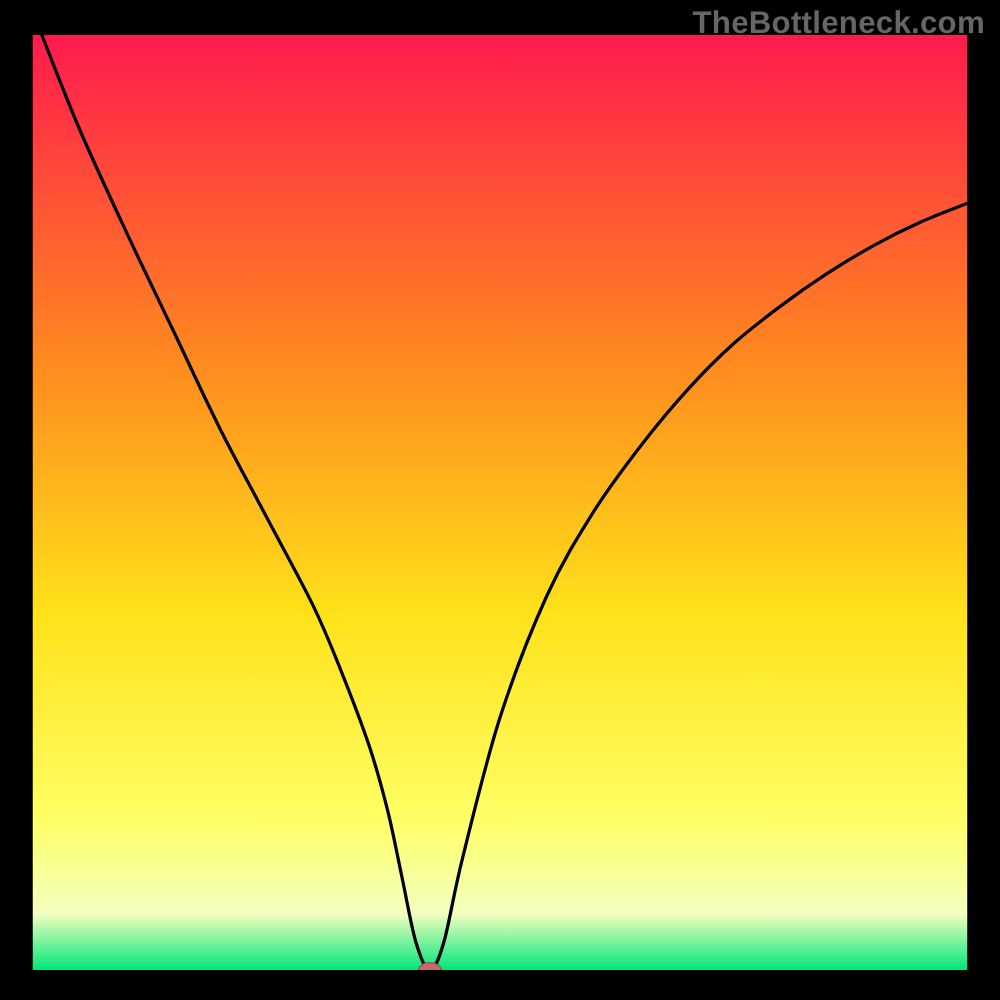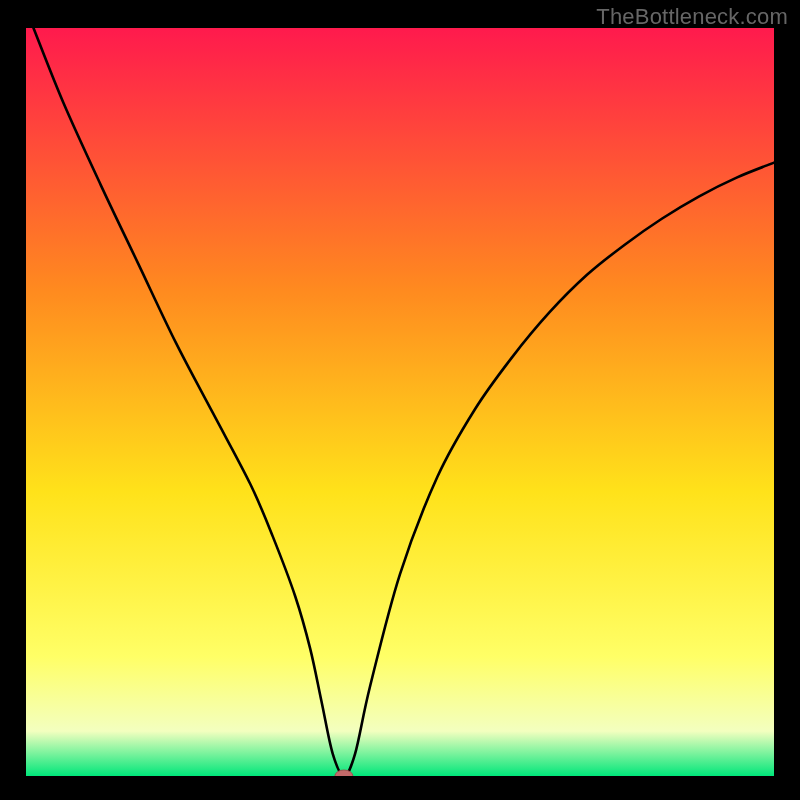--- a/index.html
+++ b/index.html
@@ -15,22 +15,22 @@
     position: relative;
     width: 800px;
     height: 800px;
     background: #000;
   }
   .watermark {
     position: absolute;
     top: 4px;
     right: 12px;
     color: #666;
-    font-size: 22px;
-    font-weight: 400;
+    font-size: 25px;
+    font-weight: 700;
     letter-spacing: 0.2px;
     user-select: none;
   }
   .plot-wrap {
     position: absolute;
     left: 26px;
     top: 28px;
     width: 748px;
     height: 748px;
   }

